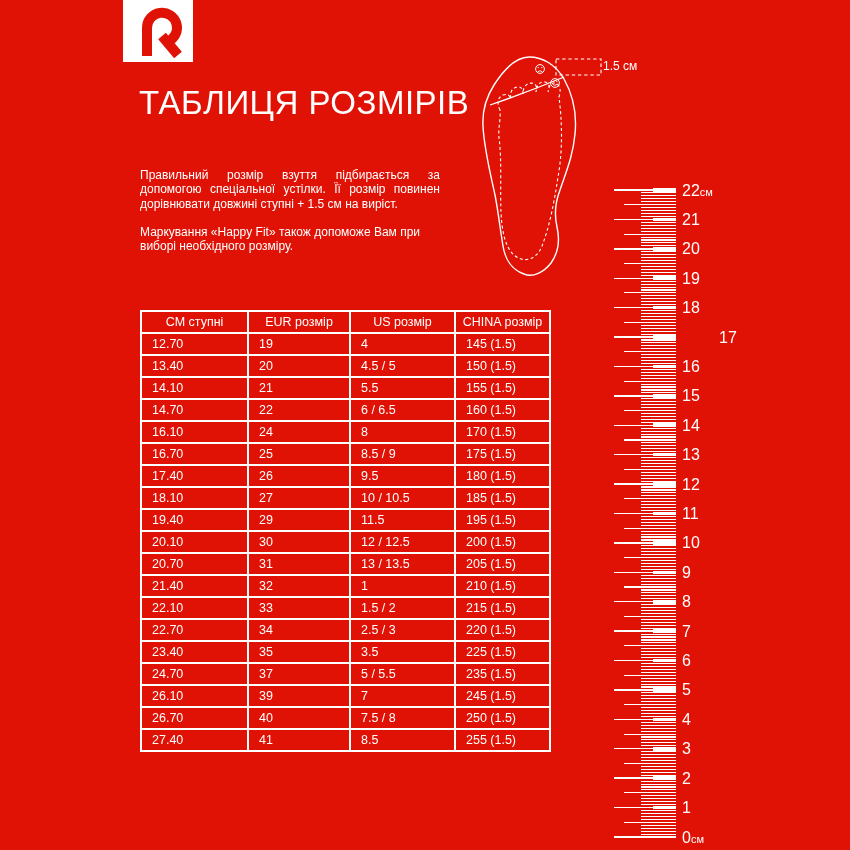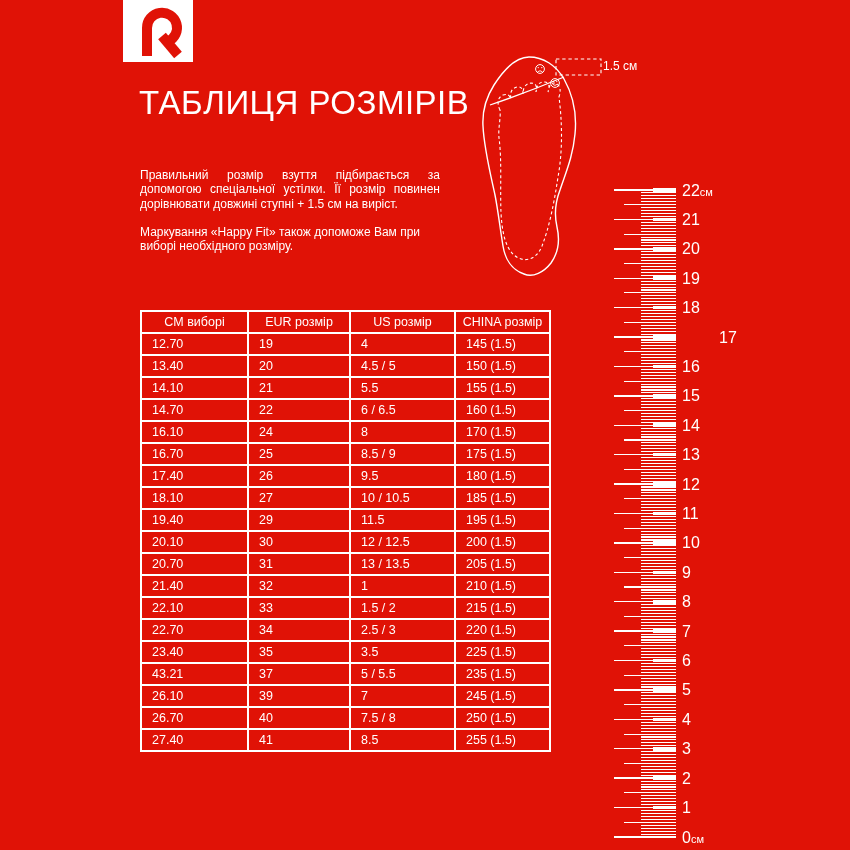--- a/index.html
+++ b/index.html
@@ -375,21 +375,21 @@
 
 <table id="size-table">
   <colgroup>
     <col style="width:107px">
       <col style="width:102px">
       <col style="width:105px">
       <col style="width:95px">
   </colgroup>
   <thead>
       <tr>
-        <th>CM виборі</th>
+        <th>CM ступні</th>
         <th>EUR розмір</th>
         <th>US розмір</th>
         <th>CHINA розмір</th>
       </tr>
     </thead>
   <tbody>
       <tr>
         <td>12.70</td>
         <td>19</td>
         <td>4</td>
@@ -473,21 +473,21 @@
         <td>2.5 / 3</td>
         <td>220 (1.5)</td>
       </tr>
       <tr>
         <td>23.40</td>
         <td>35</td>
         <td>3.5</td>
         <td>225 (1.5)</td>
       </tr>
       <tr>
-        <td>43.21</td>
+        <td>24.70</td>
         <td>37</td>
         <td>5 / 5.5</td>
         <td>235 (1.5)</td>
       </tr>
       <tr>
         <td>26.10</td>
         <td>39</td>
         <td>7</td>
         <td>245 (1.5)</td>
       </tr>

